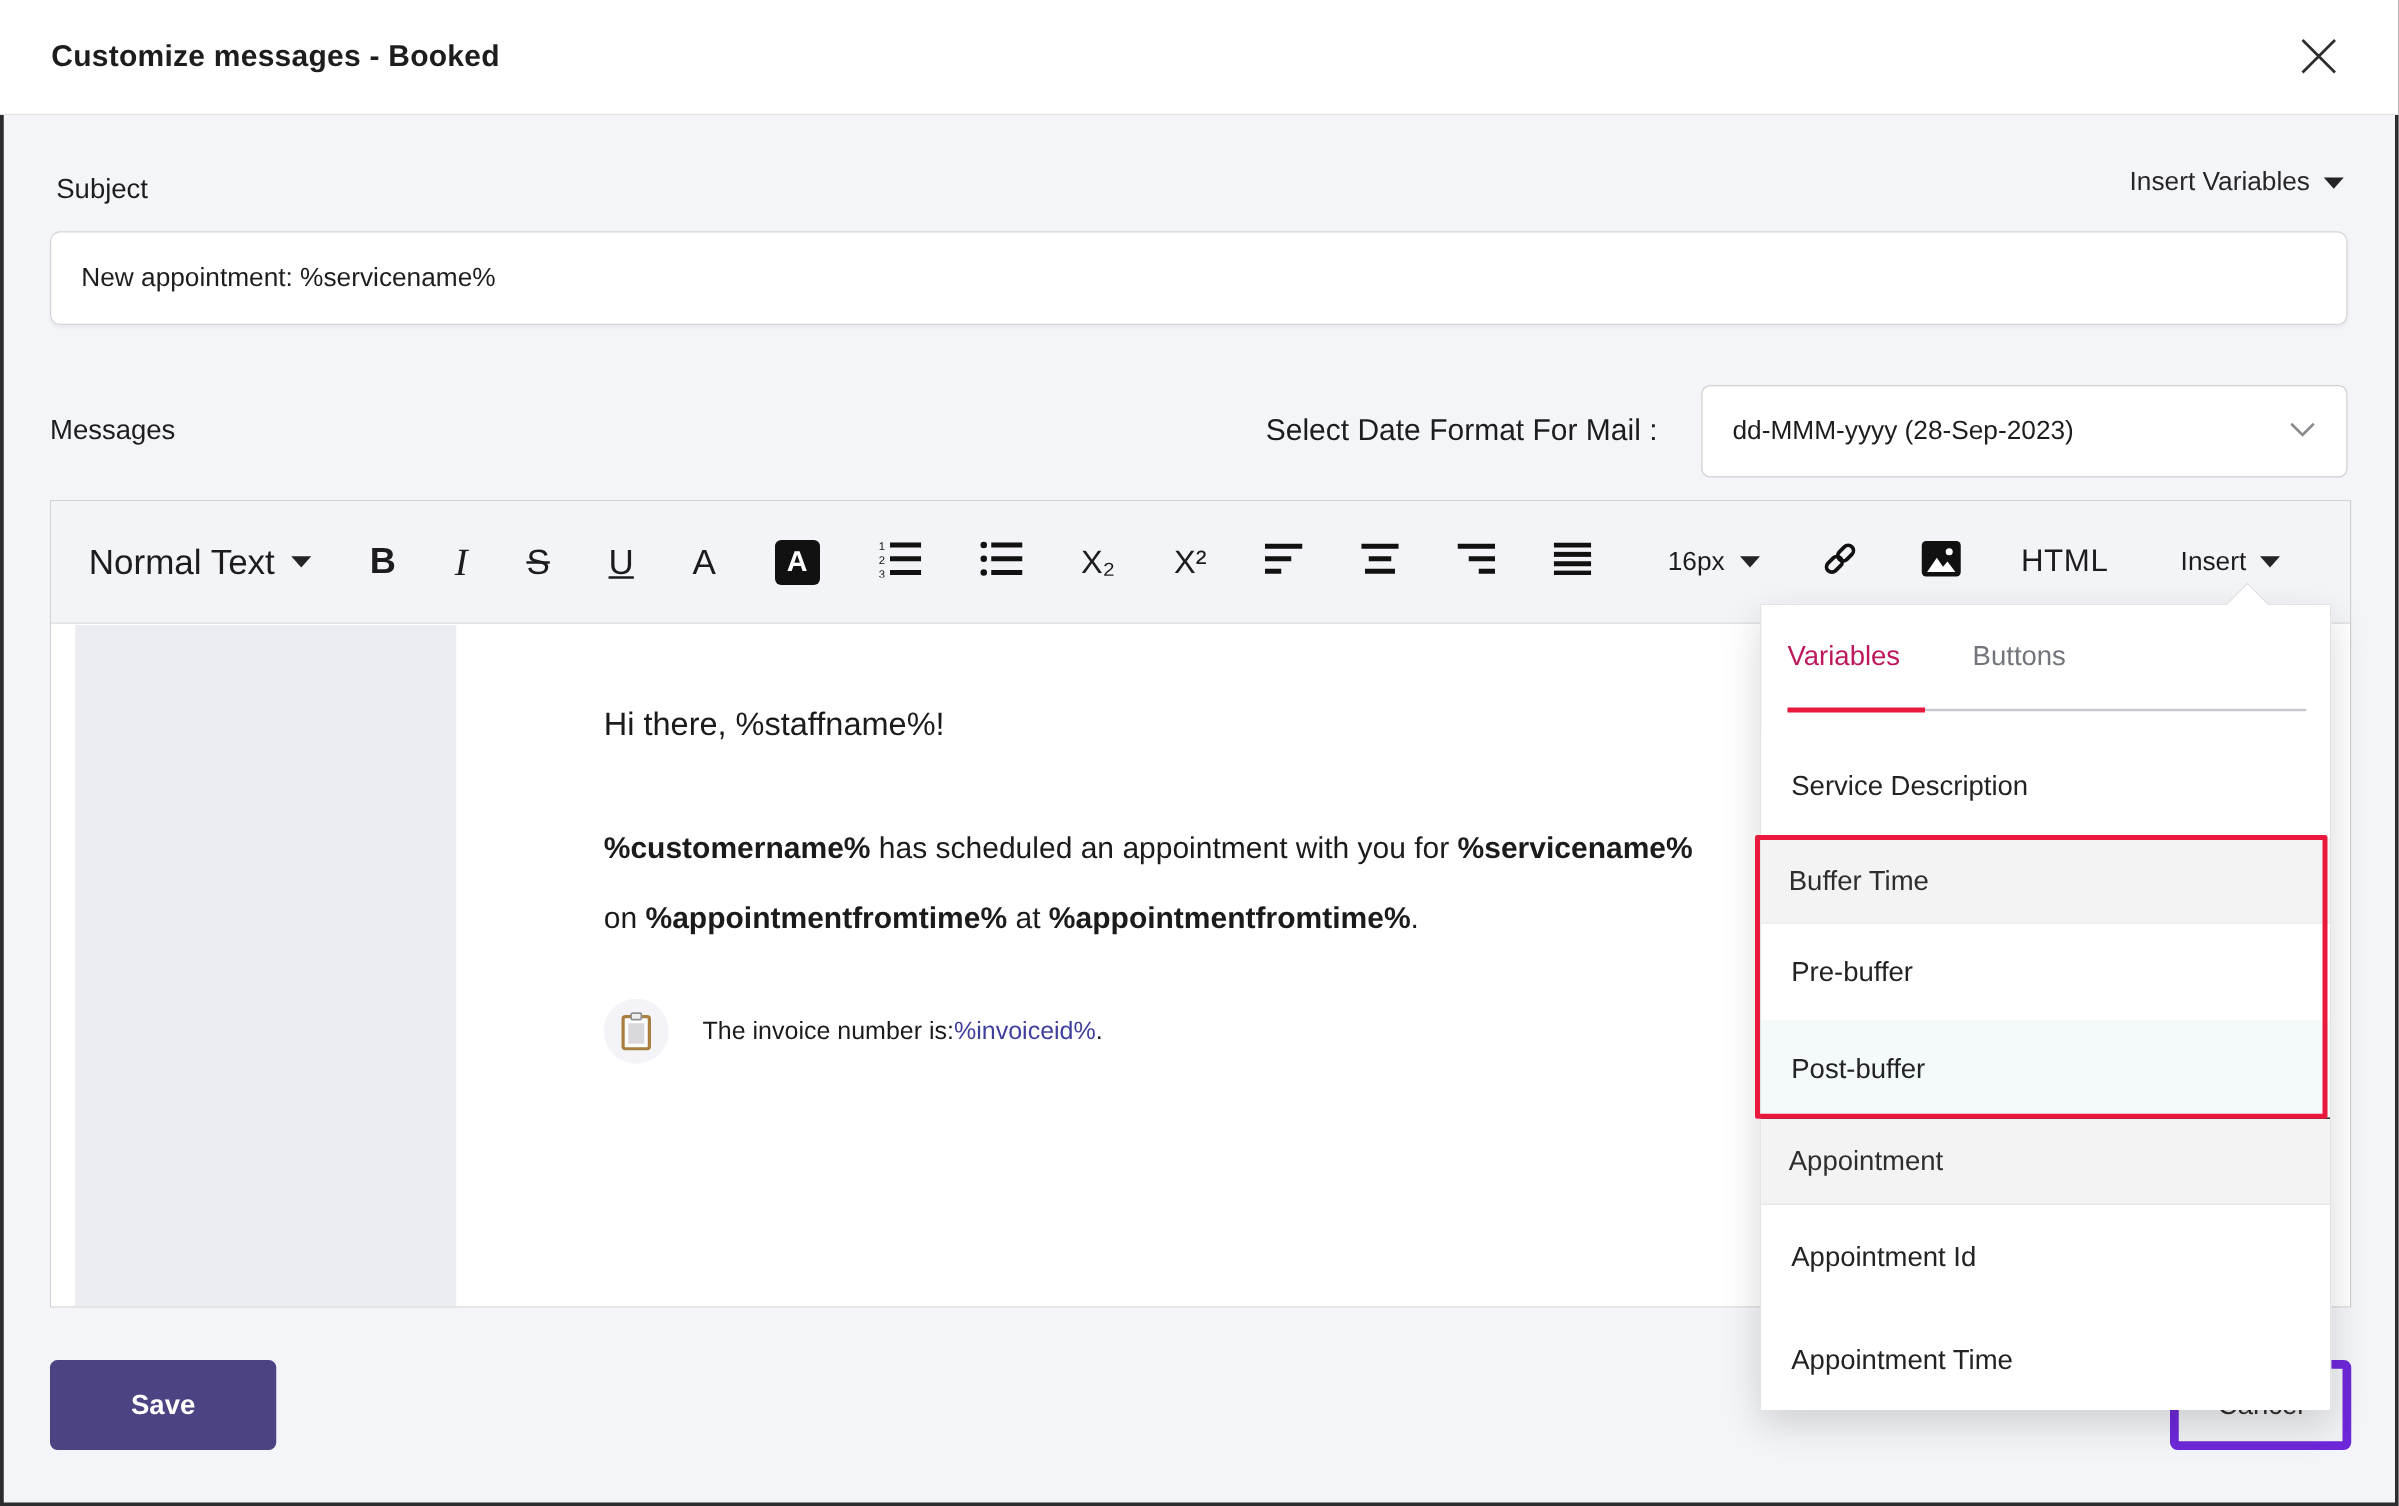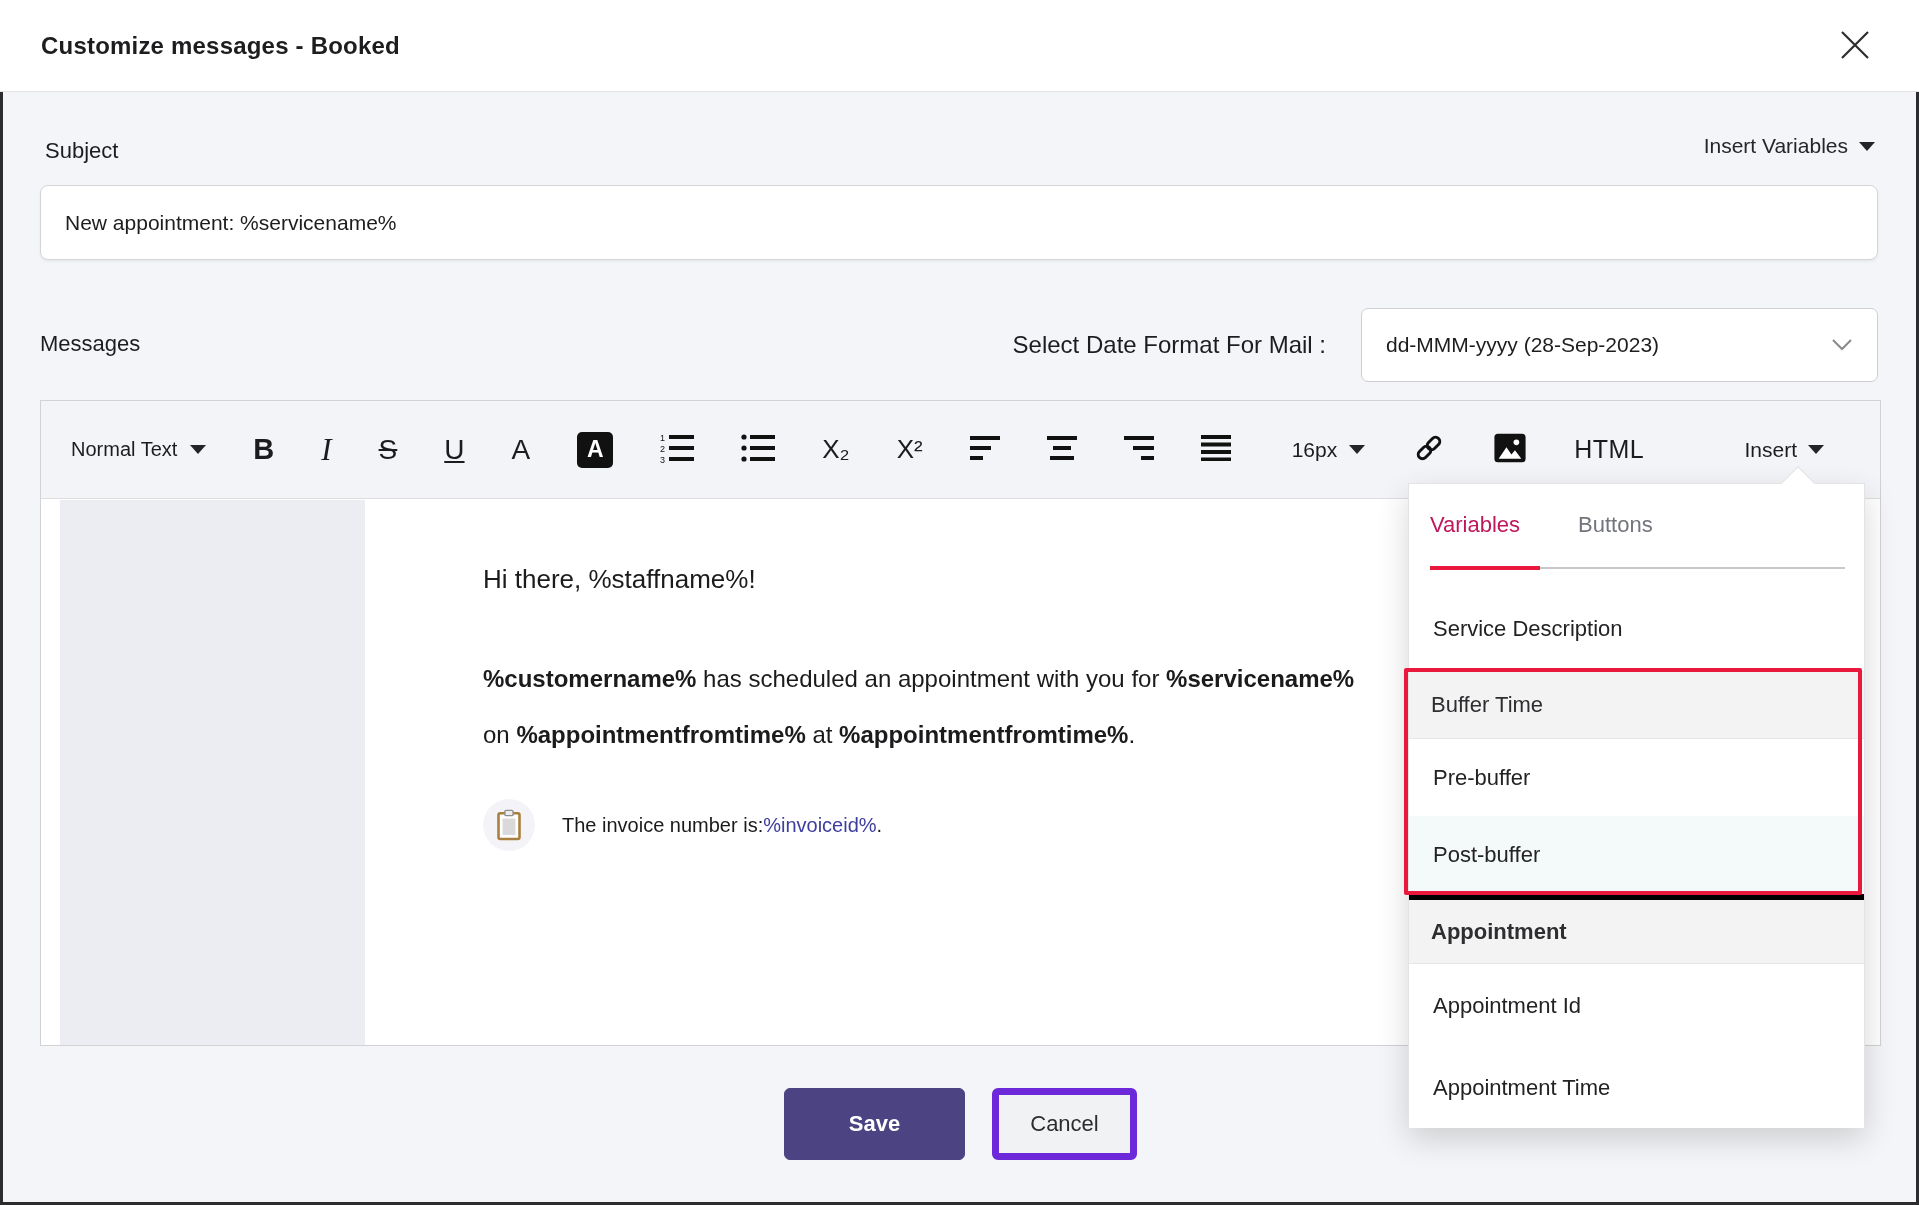--- a/index.html
+++ b/index.html
@@ -48,21 +48,21 @@
   .editor {
     position:absolute; left:40px; top:400px; width:1841px; height:646px;
     background:#fff; border:1px solid #d2d2d4;
   }
   .toolbar {
     position:absolute; left:0; top:0; right:0; height:98px;
     background:#f3f4f7; border-bottom:1px solid #dedee0;
     display:flex; align-items:center; padding:0 56px 0 30px; gap:47px;
   }
   .tb-item { display:flex; align-items:center; cursor:pointer; color:#1c1c1e; }
-  .tb-fmt { gap:13px; font-size:20px;align-items:center; }
+  .tb-fmt { gap:13px; font-size:28px;align-items:center; }
   .tb-bold { font-size:29px; font-weight:700; }
   .tb-italic { font-family:"Liberation Serif",serif; font-style:italic; font-size:31px; }
   .tb-strike { font-size:28px; text-decoration:line-through; }
   .tb-underline { font-size:28px; text-decoration:underline; }
   .tb-fontcolor { font-size:28px; }
   .tb-bgcolor { width:36px; height:36px; background:#111; border-radius:5px; color:#fff; font-size:23px; font-weight:700; display:flex; align-items:center; justify-content:center; }
   .tb-script { font-size:26px; }
   .tb-size { gap:12px; font-size:21px; margin-left:14px; }
   .tb-html { font-size:25px; font-weight:500; letter-spacing:.5px; }
   .tb-insert { margin-left:auto; gap:11px; font-size:21px; }
@@ -72,21 +72,21 @@
   .text-col { position:absolute; left:442px; top:0; right:20px; color:#1b1b1d; }
   .greeting { margin-top:64px; font-size:26px; font-weight:500; }
   .msg-para { margin-top:56px; font-size:24px; line-height:56px; max-width:880px; }
   .msg-para b { font-weight:700; }
   .invoice-row { margin-top:36px; display:flex; align-items:center; }
   .clip-circle { width:52px; height:52px; border-radius:50%; background:#f4f4f8; display:flex; align-items:center; justify-content:center; }
   .invoice-text { margin-left:27px; font-size:20px; }
   .invoice-var { color:#3e3e9d; }
   .meeting-info { margin-top:58px; font-size:24px; }
   
-  .footer { position:absolute; left:40px; top:1088px; width:1841px; display:flex; justify-content:center; gap:27px; }
+  .footer { position:absolute; left:40px; top:1088px; width:1841px; display:flex; justify-content:space-between; gap:27px; }
   .btn { height:72px; border-radius:6px; font-family:"Liberation Sans",sans-serif; font-size:22px; cursor:pointer; }
   .btn-save { width:181px; background:#4c4383; color:#fff; border:1px solid #4c4383; font-weight:700; }
   .btn-cancel { width:145px; background:#f1f2f4; color:#2d2d2f; border:7px solid #6d28d9; }
   
   .panel {
     position:absolute; left:1408px; top:483px; width:457px; height:644px;
     background:#fff; border:1px solid #e3e3e5; box-shadow:0 12px 30px rgba(0,0,0,.16); z-index:30;
   }
   .caret {
     position:absolute; left:1786px; top:471px; width:24px; height:24px; background:#fff;
@@ -98,21 +98,21 @@
   .tab-underline-gray { position:absolute; left:21px; top:83px; width:415px; height:2px; background:#c8c9cd; }
   .tab-underline-red { position:absolute; left:21px; top:82px; width:110px; height:4px; background:#e8193c; }
   .panel-list { position:absolute; left:0; top:102px; right:0; }
   .prow { display:flex; align-items:center; font-size:22px; color:#232326; cursor:pointer; }
   .prow-item { padding-left:24px; background:#fff; }
   .prow-header { padding-left:22px; background:#f3f3f4; color:#2e2e31; cursor:default; }
   .r-servicedesc { height:85px; }
   .r-buffertime { height:68px; border-top:1px solid #ececee; border-bottom:1px solid #e6e6e8; }
   .r-prebuffer { height:77px; }
   .r-postbuffer { height:78px; background:#f4f9fa; }
-  .r-appointment { height:70px; border-top:6px solid #000000; border-bottom:1px solid #e6e6e8;font-weight:bold; }
+  .r-appointment { height:70px; border-top:1px solid #000000; border-bottom:1px solid #e6e6e8; }
   .r-apptid { height:83px; }
   .r-appttime { height:81px; }
   
   .red-rect {
     position:absolute; left:1404px; top:668px; width:458px; height:227px;
     border:4px solid #e9183d; border-radius:2px; z-index:40; pointer-events:none;
   }
 </style>
 </head>
 <body>

